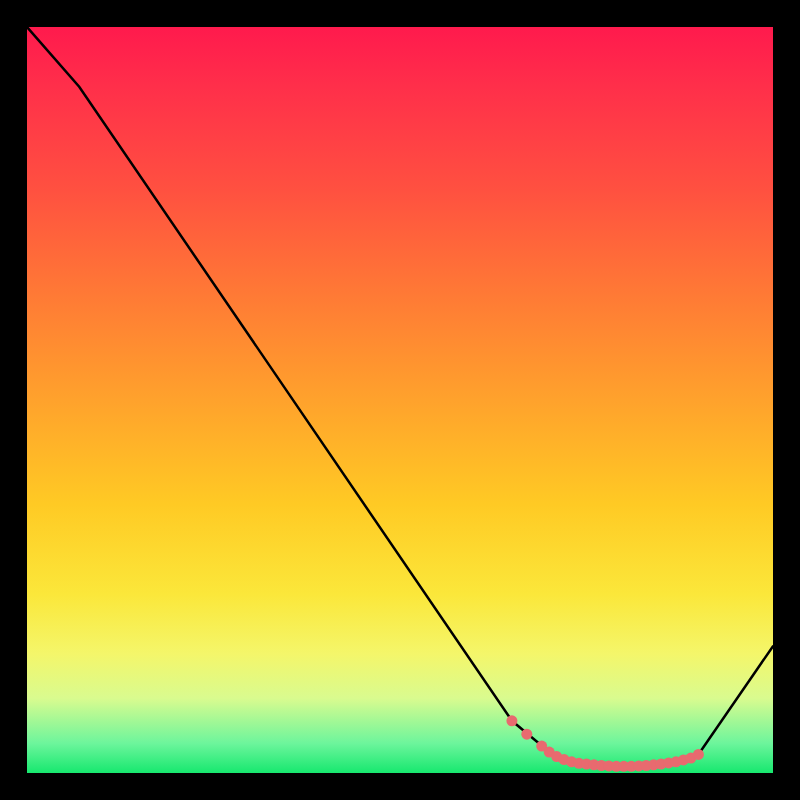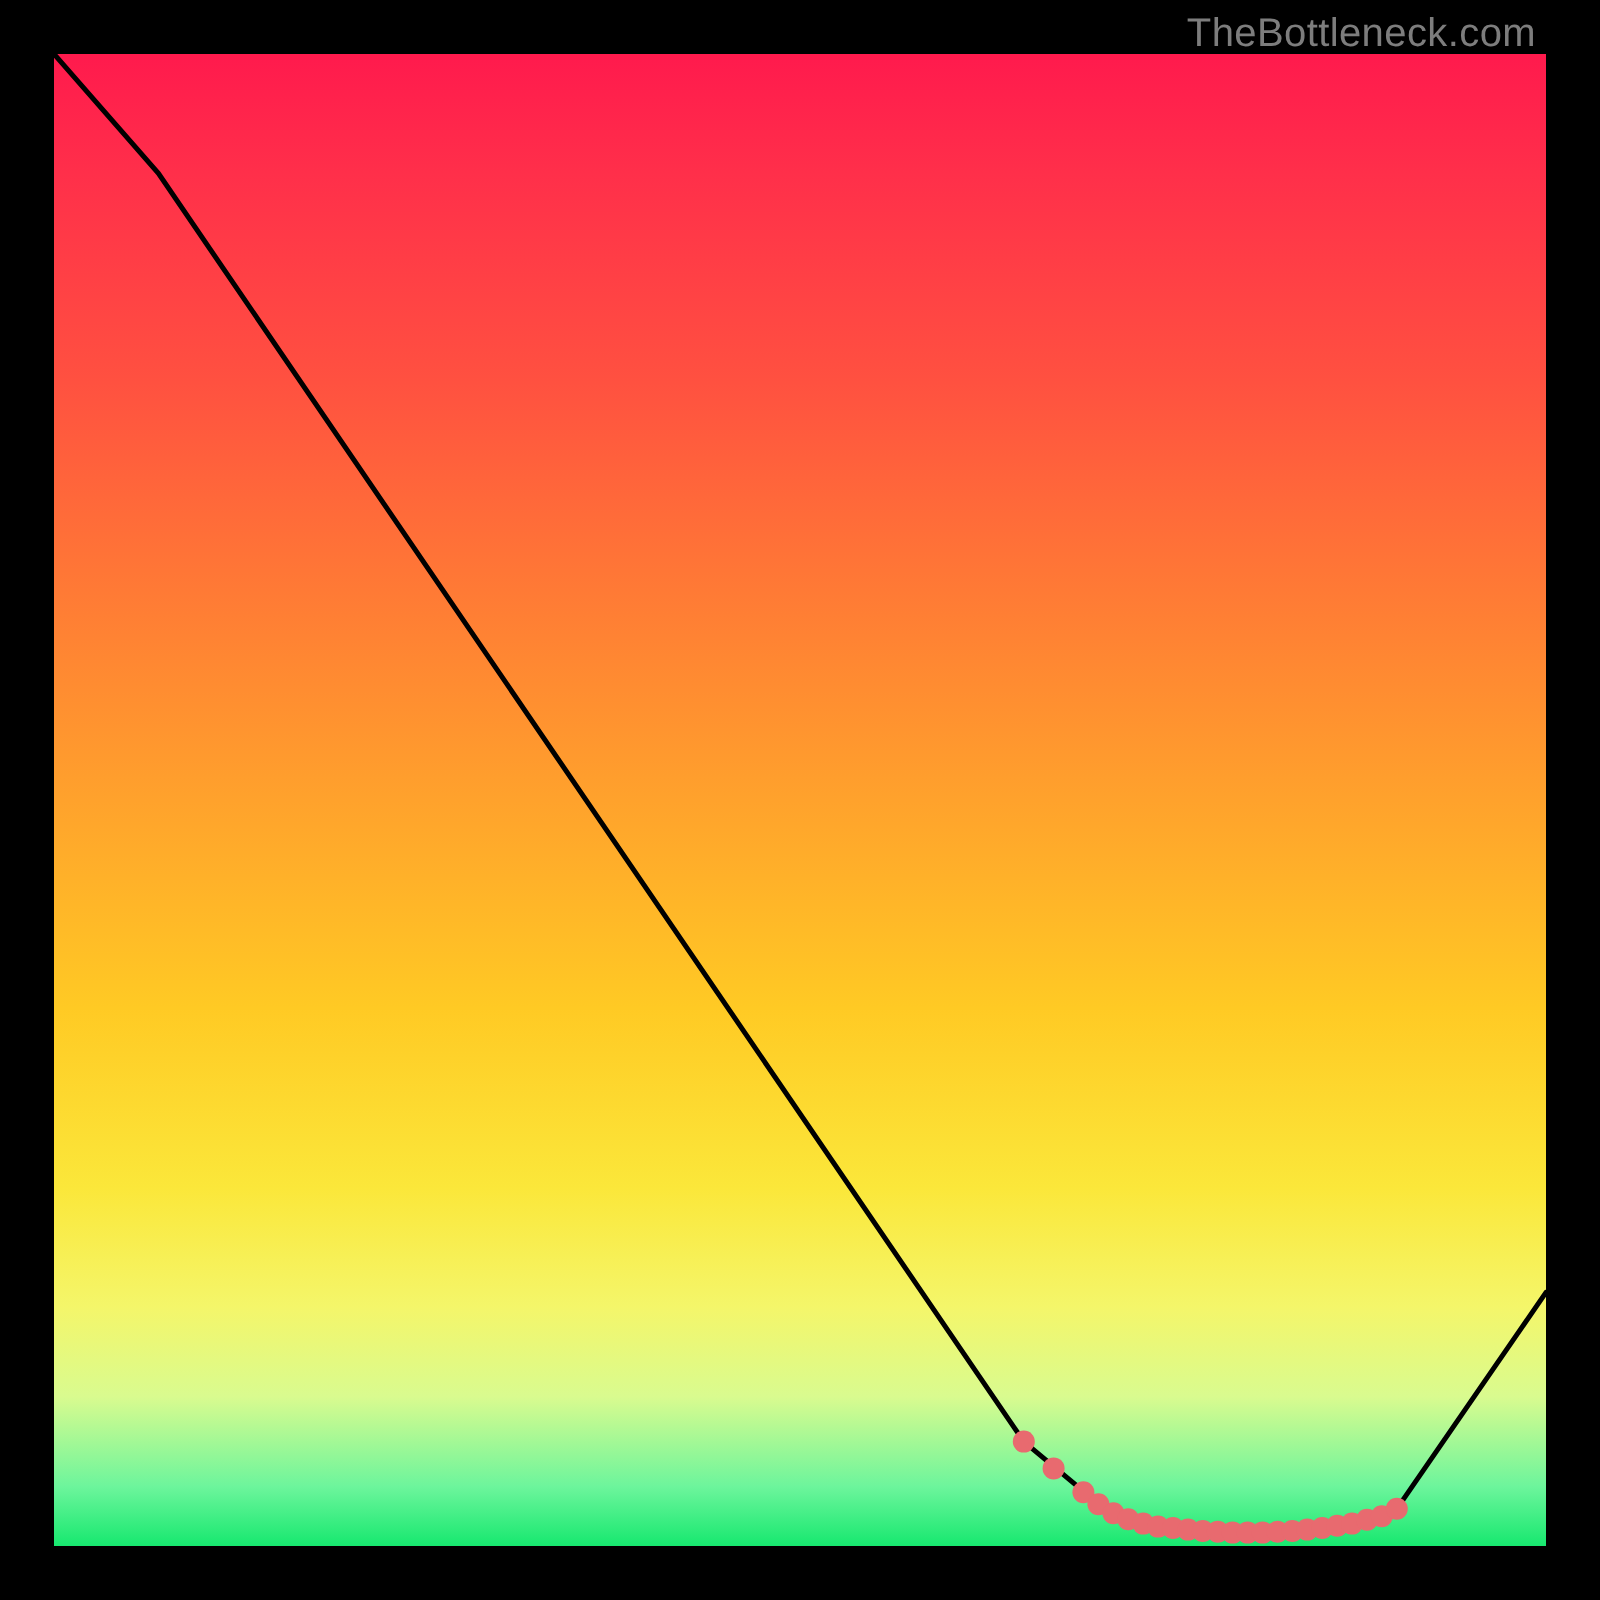--- a/index.html
+++ b/index.html
@@ -86,14 +86,13 @@
           <circle cx="626.6" cy="737.8" r="5.5"></circle>
           <circle cx="634.1" cy="737.0" r="5.5"></circle>
           <circle cx="641.6" cy="735.9" r="5.5"></circle>
           <circle cx="649.0" cy="734.8" r="5.5"></circle>
           <circle cx="656.5" cy="732.9" r="5.5"></circle>
           <circle cx="663.9" cy="731.1" r="5.5"></circle>
           <circle cx="671.4" cy="727.4" r="5.5"></circle>
         </g>
     </svg>
   </div>
-  <div class="attribution">TheBottleneck.com</div>
 </div>
 
 </body></html>

